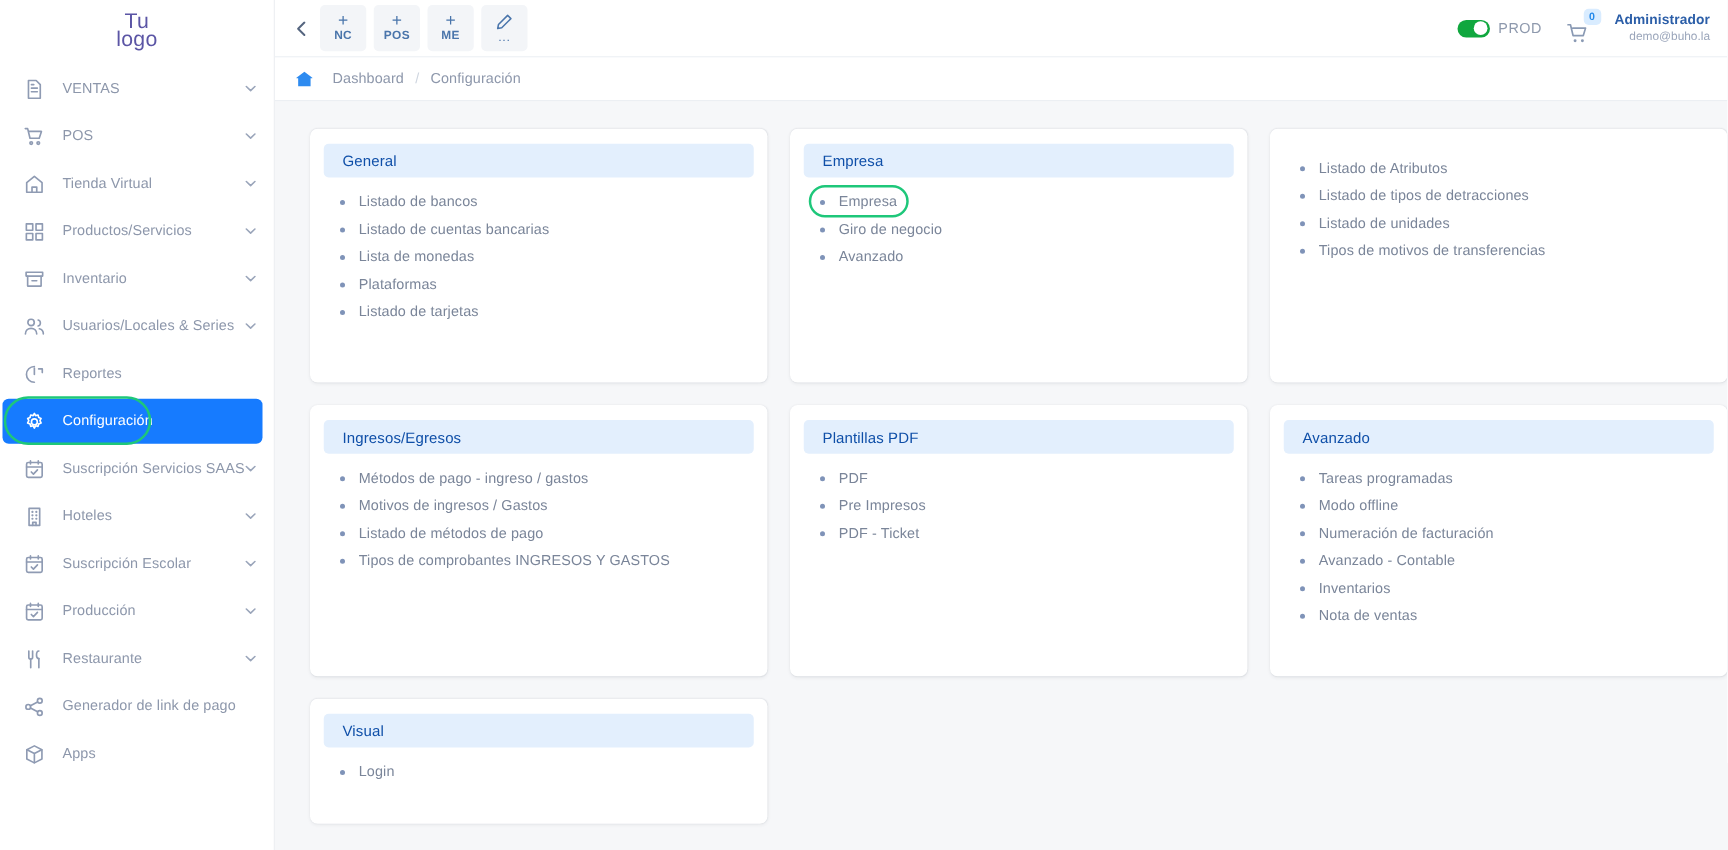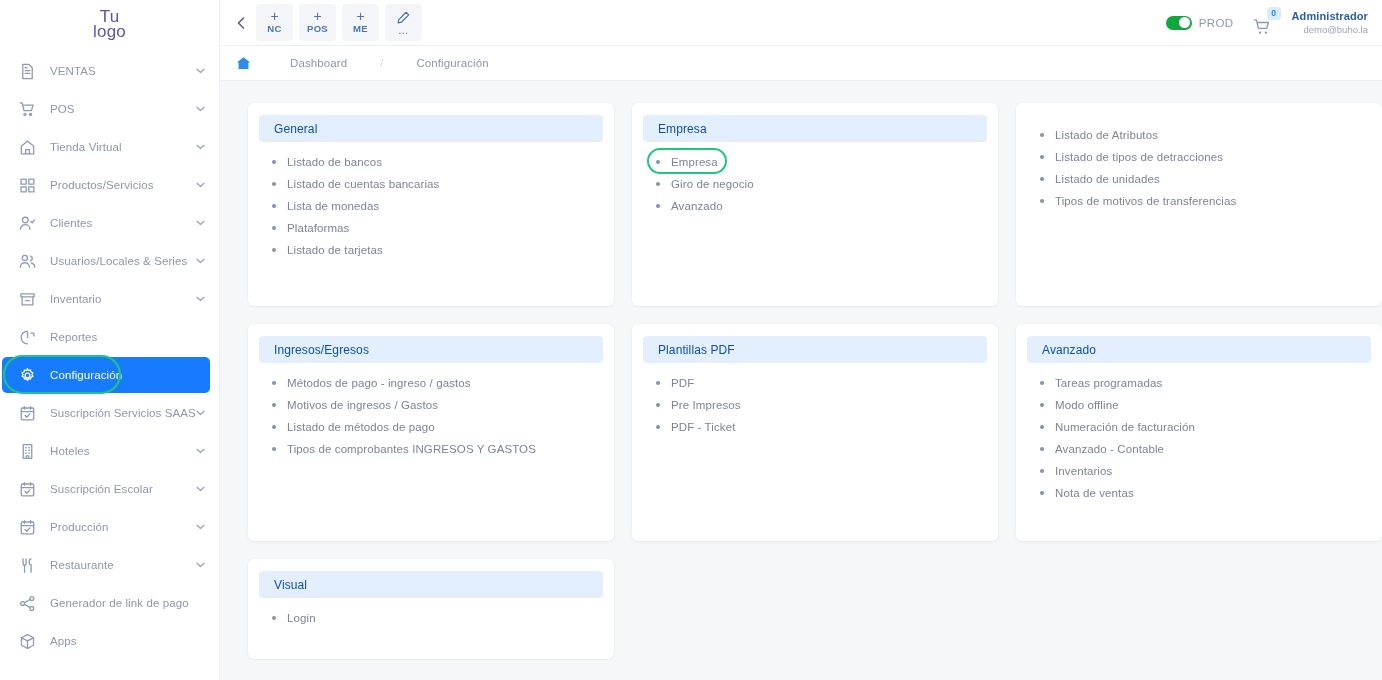--- a/index.html
+++ b/index.html
@@ -113,21 +113,20 @@
 
   .user-block { text-align: right; line-height: 12px; cursor: pointer; }
   .user-name { font-size: 11px; font-weight: 700; color: #2b5ea8; letter-spacing: .1px; }
   .user-mail { font-size: 9.5px; color: #9aa5ba; margin-top: 2px; }
 
   
   .breadcrumb {
     height: 35px; background: #ffffff;
     display: flex; align-items: center; padding-left: 12px;
     border-bottom: 1px solid #eceff3;
-    gap: 24px;
   }
   .bc-home { width: 22px; height: 22px; display:flex; align-items:center; justify-content:center;
              color: #2e8bf0; cursor: pointer; }
   .bc-link { font-size: 11.5px; color: #8d97ab; margin-left: 12px; cursor: pointer; letter-spacing: .1px;}
   .bc-sep { font-size: 11.5px; color: #cfd6e0; margin: 0 9px; }
   .bc-current { font-size: 11.5px; color: #8d97ab; letter-spacing: .1px;}
 
   
   .content { padding: 22px 0 0 28px; position: relative; height: 599px; }
   .grid { display: flex; flex-wrap: wrap; gap: 18px; }
@@ -224,53 +223,40 @@
             </svg>
           </span>
           <span class="nav-label">Productos/Servicios</span>
           <span class="nav-caret"><svg width="9" height="6" viewBox="0 0 10 7">
               <path d="M1 1.4L5 5.2l4-3.8" fill="none" stroke="#9aa5ba" stroke-width="1.5" stroke-linecap="round" stroke-linejoin="round"></path>
             </svg></span>
         </div>
         <div class="nav-item">
           <span class="ico">
             <svg width="17" height="17" viewBox="0 0 18 18">
-              <circle cx="6.6" cy="5.4" r="3" fill="none" stroke="#8f9bb3" stroke-width="1.4" stroke-linecap="round" stroke-linejoin="round"></circle>
-              <path d="M1.6 15.2c0-3 2.2-5 5-5s5 2 5 5" fill="none" stroke="#8f9bb3" stroke-width="1.4" stroke-linecap="round" stroke-linejoin="round"></path>
-              <path d="M12.4 6.6l1.6 1.6 2.6-3" fill="none" stroke="#8f9bb3" stroke-width="1.4" stroke-linecap="round" stroke-linejoin="round"></path>
-            </svg>
-          </span>
-          <span class="nav-label">Clientes</span>
+              <rect x="2" y="3" width="14" height="3.2" fill="none" stroke="#8f9bb3" stroke-width="1.4" stroke-linecap="round" stroke-linejoin="round"></rect>
+              <path d="M3.3 6.4v8.3h11.4V6.4" fill="none" stroke="#8f9bb3" stroke-width="1.4" stroke-linecap="round" stroke-linejoin="round"></path>
+              <path d="M7 10.2h4" fill="none" stroke="#8f9bb3" stroke-width="1.4" stroke-linecap="round" stroke-linejoin="round"></path>
+            </svg>
+          </span>
+          <span class="nav-label">Inventario</span>
           <span class="nav-caret"><svg width="9" height="6" viewBox="0 0 10 7">
               <path d="M1 1.4L5 5.2l4-3.8" fill="none" stroke="#9aa5ba" stroke-width="1.5" stroke-linecap="round" stroke-linejoin="round"></path>
             </svg></span>
         </div>
         <div class="nav-item">
           <span class="ico">
             <svg width="17" height="17" viewBox="0 0 18 18">
               <circle cx="6.2" cy="5.2" r="2.7" fill="none" stroke="#8f9bb3" stroke-width="1.4" stroke-linecap="round" stroke-linejoin="round"></circle>
               <path d="M1.4 15c0-2.8 2.1-4.7 4.8-4.7S11 12.2 11 15" fill="none" stroke="#8f9bb3" stroke-width="1.4" stroke-linecap="round" stroke-linejoin="round"></path>
               <path d="M12.2 3.2a2.6 2.6 0 010 5" fill="none" stroke="#8f9bb3" stroke-width="1.4" stroke-linecap="round" stroke-linejoin="round"></path>
               <path d="M13.2 10.6c2 .5 3.4 2.1 3.4 4.4" fill="none" stroke="#8f9bb3" stroke-width="1.4" stroke-linecap="round" stroke-linejoin="round"></path>
             </svg>
           </span>
           <span class="nav-label">Usuarios/Locales &amp; Series</span>
-          <span class="nav-caret"><svg width="9" height="6" viewBox="0 0 10 7">
-              <path d="M1 1.4L5 5.2l4-3.8" fill="none" stroke="#9aa5ba" stroke-width="1.5" stroke-linecap="round" stroke-linejoin="round"></path>
-            </svg></span>
-        </div>
-        <div class="nav-item">
-          <span class="ico">
-            <svg width="17" height="17" viewBox="0 0 18 18">
-              <rect x="2" y="3" width="14" height="3.2" fill="none" stroke="#8f9bb3" stroke-width="1.4" stroke-linecap="round" stroke-linejoin="round"></rect>
-              <path d="M3.3 6.4v8.3h11.4V6.4" fill="none" stroke="#8f9bb3" stroke-width="1.4" stroke-linecap="round" stroke-linejoin="round"></path>
-              <path d="M7 10.2h4" fill="none" stroke="#8f9bb3" stroke-width="1.4" stroke-linecap="round" stroke-linejoin="round"></path>
-            </svg>
-          </span>
-          <span class="nav-label">Inventario</span>
           <span class="nav-caret"><svg width="9" height="6" viewBox="0 0 10 7">
               <path d="M1 1.4L5 5.2l4-3.8" fill="none" stroke="#9aa5ba" stroke-width="1.5" stroke-linecap="round" stroke-linejoin="round"></path>
             </svg></span>
         </div>
         <div class="nav-item">
           <span class="ico">
             <svg width="17" height="17" viewBox="0 0 18 18">
               <path d="M9 2.3A6.7 6.7 0 109 15.7" fill="none" stroke="#8f9bb3" stroke-width="1.4" stroke-linecap="round" stroke-linejoin="round"></path>
               <path d="M12.6 4.4h3.1v3.1" fill="none" stroke="#8f9bb3" stroke-width="1.4" stroke-linecap="round" stroke-linejoin="round"></path>
               <path d="M9 9V3.6" fill="none" stroke="#8f9bb3" stroke-width="1.4" stroke-linecap="round" stroke-linejoin="round"></path>

